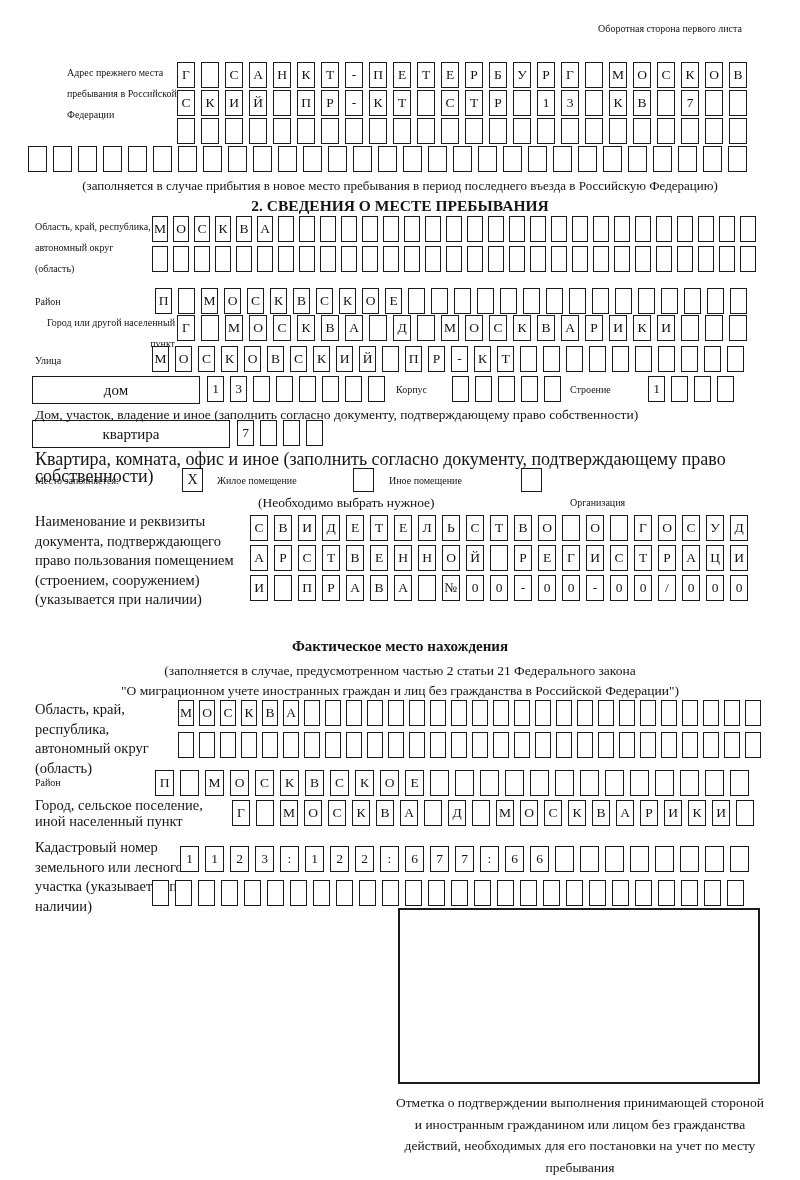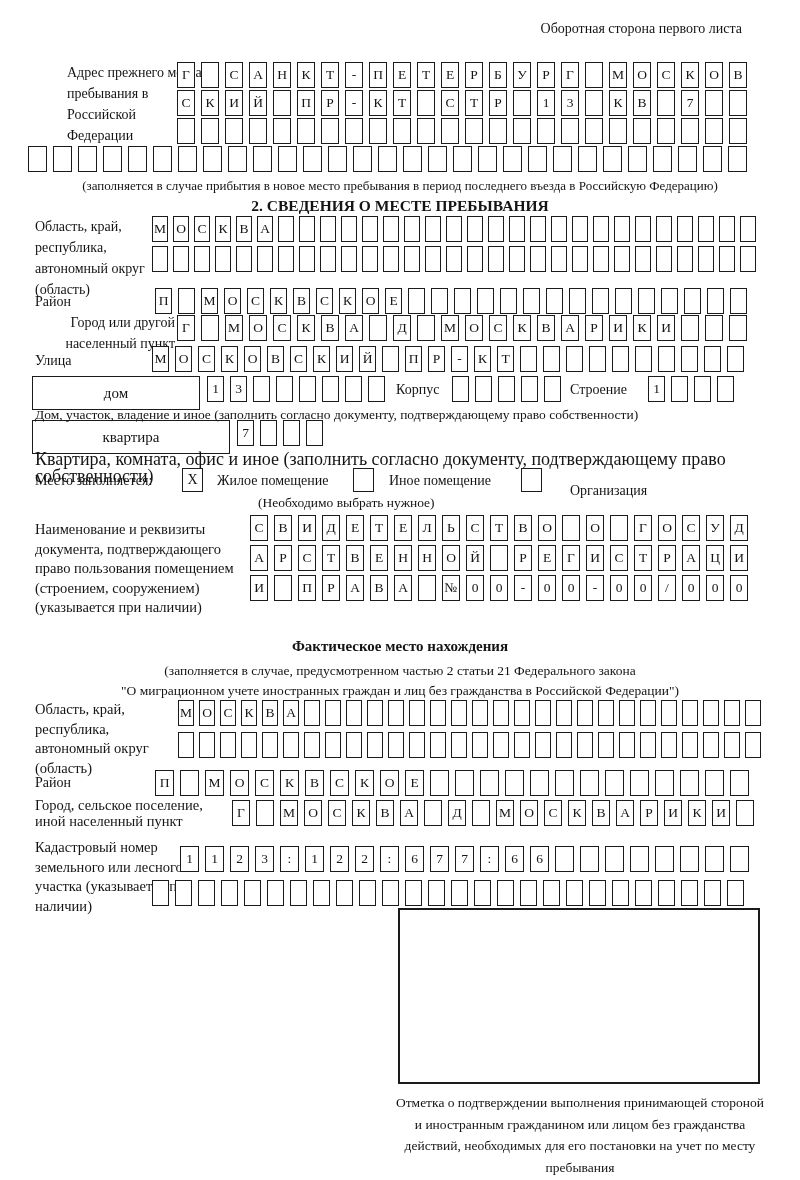--- a/index.html
+++ b/index.html
@@ -2,36 +2,36 @@
 <html><head>
 <meta charset="utf-8">
 <style>
   html,body { margin:0; padding:0; background:#fff; }
   .page {
     position:relative; width:800px; height:1180px; background:#ffffff;
     font-family:"Liberation Serif","DejaVu Serif",serif; color:#141414;
     overflow:hidden;
   }
   .abs { position:absolute; }
-  .lbl { font-size:14px; line-height:21px; }
+  .lbl { font-size:10px; line-height:21px; }
   .cap { font-size:13px; line-height:17px; }
   .title { font-weight:bold; font-size:15.5px; }
   .center { text-align:center; width:800px; left:0; }
   .cellrow { display:flex; }
   .cell {
     box-sizing:border-box; border:1.6px solid #1b1b1b; height:26px;
     display:flex; align-items:center; justify-content:center;
     font-size:13.5px; flex:none; background:#fff;
   }
   .p25 { gap:6px; } .p25 .cell { width:19px; }
   .p24 { gap:6px; } .p24 .cell { width:18px; }
   .p23 { gap:6px; } .p23 .cell { width:17px; }
   .p21 { gap:5px; } .p21 .cell { width:16px; }
   .widebox {
-    box-sizing:border-box; border:1.6px solid #1b1b1b; height:34px;
+    box-sizing:border-box; border:1.6px solid #1b1b1b; height:28px;
     display:flex; align-items:center; justify-content:center; font-size:15px;
   }
   .chk {
     box-sizing:border-box; border:1.6px solid #1b1b1b; width:21px; height:24px;
     display:flex; align-items:center; justify-content:center; font-size:14px;
   }
   .stampbox { box-sizing:border-box; border:2px solid #1b1b1b; background:#fff; }
 </style>
 </head>
 <body>
@@ -342,24 +342,24 @@
       <span class="cell"></span>
     </div>
   <div class="abs cap" style="top:451px; left:35px; font-size:18px;">Квартира, комната, офис и иное (заполнить согласно документу, подтверждающему право собственности)</div>
 
   <div class="abs lbl" style="top:470px; left:35px;">Место заполняется:</div>
   <div class="abs chk" style="top:468px; left:182px;">X</div>
   <div class="abs lbl" style="top:470px; left:217px;">Жилое помещение</div>
   <div class="abs chk" style="top:468px; left:353px;"></div>
   <div class="abs lbl" style="top:470px; left:389px;">Иное помещение</div>
   <div class="abs chk" style="top:468px; left:521px;"></div>
-  <div class="abs lbl" style="top:480px; left:570px;">Организация</div>
+  <div class="abs lbl" style="top:492px; left:570px;">Организация</div>
   <div class="abs cap" style="top:494px; left:258px; font-size:13.5px;">(Необходимо выбрать нужное)</div>
 
-  <div class="abs" style="top:512px; left:35px; width:206px; font-size:14.5px; line-height:19.5px;margin-top:8px;">Наименование и реквизиты документа, подтверждающего право пользования помещением (строением, сооружением) (указывается при наличии)</div>
+  <div class="abs" style="top:512px; left:35px; width:206px; font-size:14.5px; line-height:19.5px;">Наименование и реквизиты документа, подтверждающего право пользования помещением (строением, сооружением) (указывается при наличии)</div>
   <div class="abs cellrow p24" style="top:515px; left:250px;">
       <span class="cell">С</span>
       <span class="cell">В</span>
       <span class="cell">И</span>
       <span class="cell">Д</span>
       <span class="cell">Е</span>
       <span class="cell">Т</span>
       <span class="cell">Е</span>
       <span class="cell">Л</span>
       <span class="cell">Ь</span>

